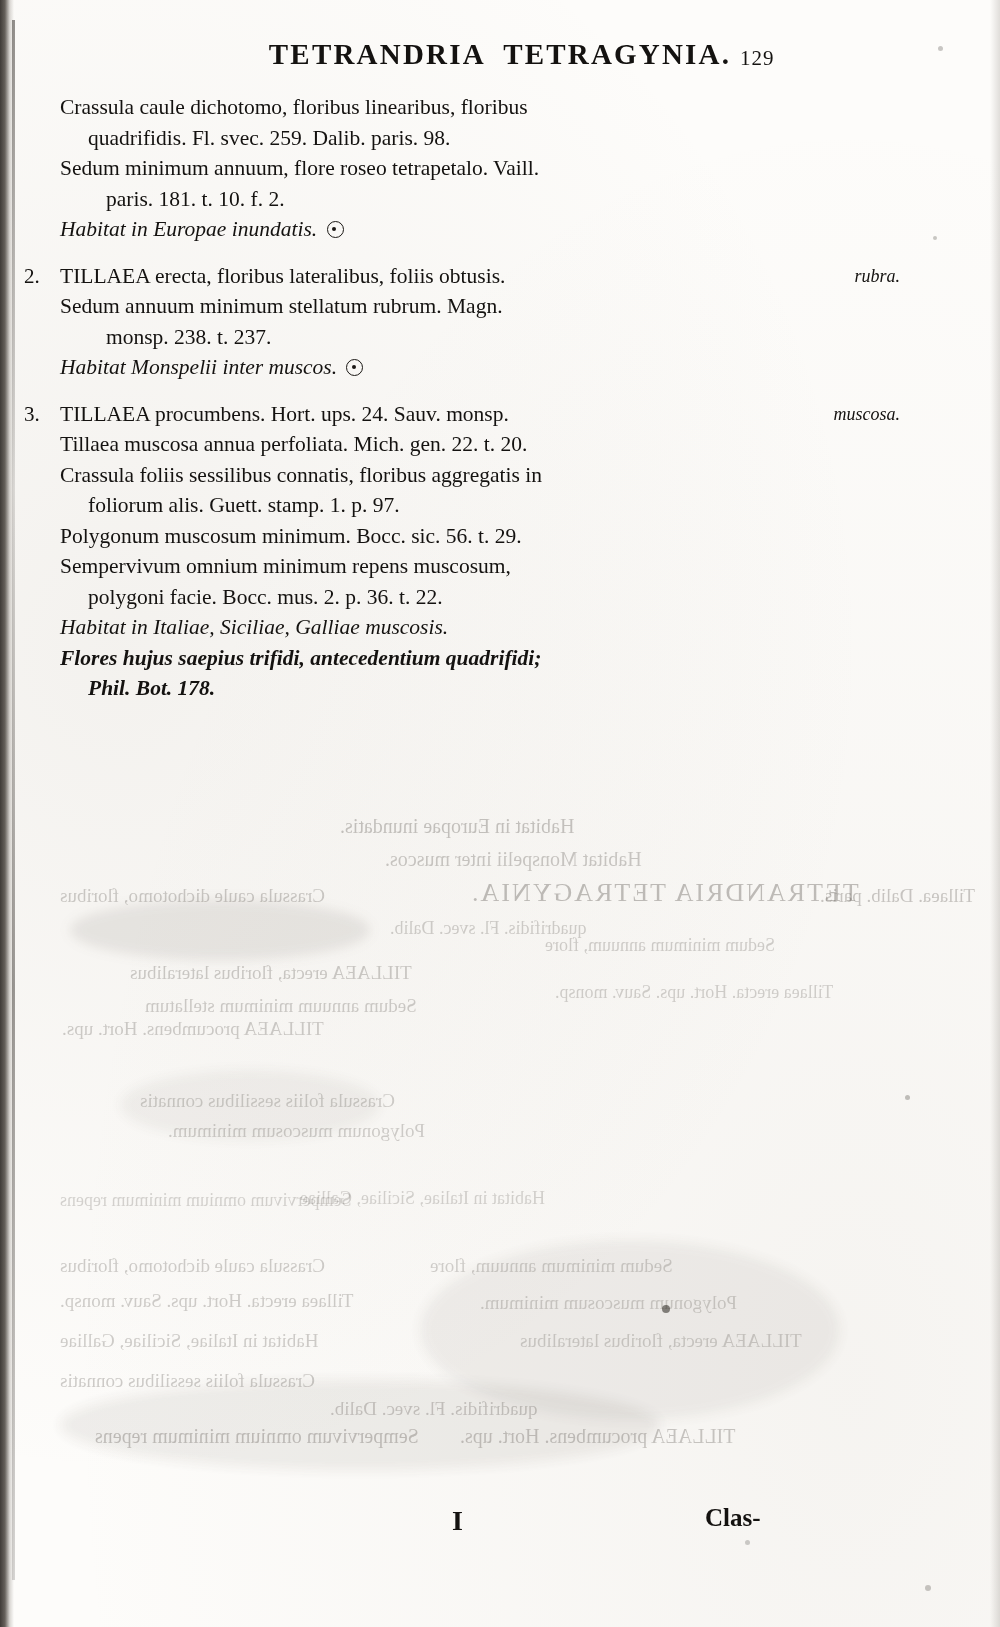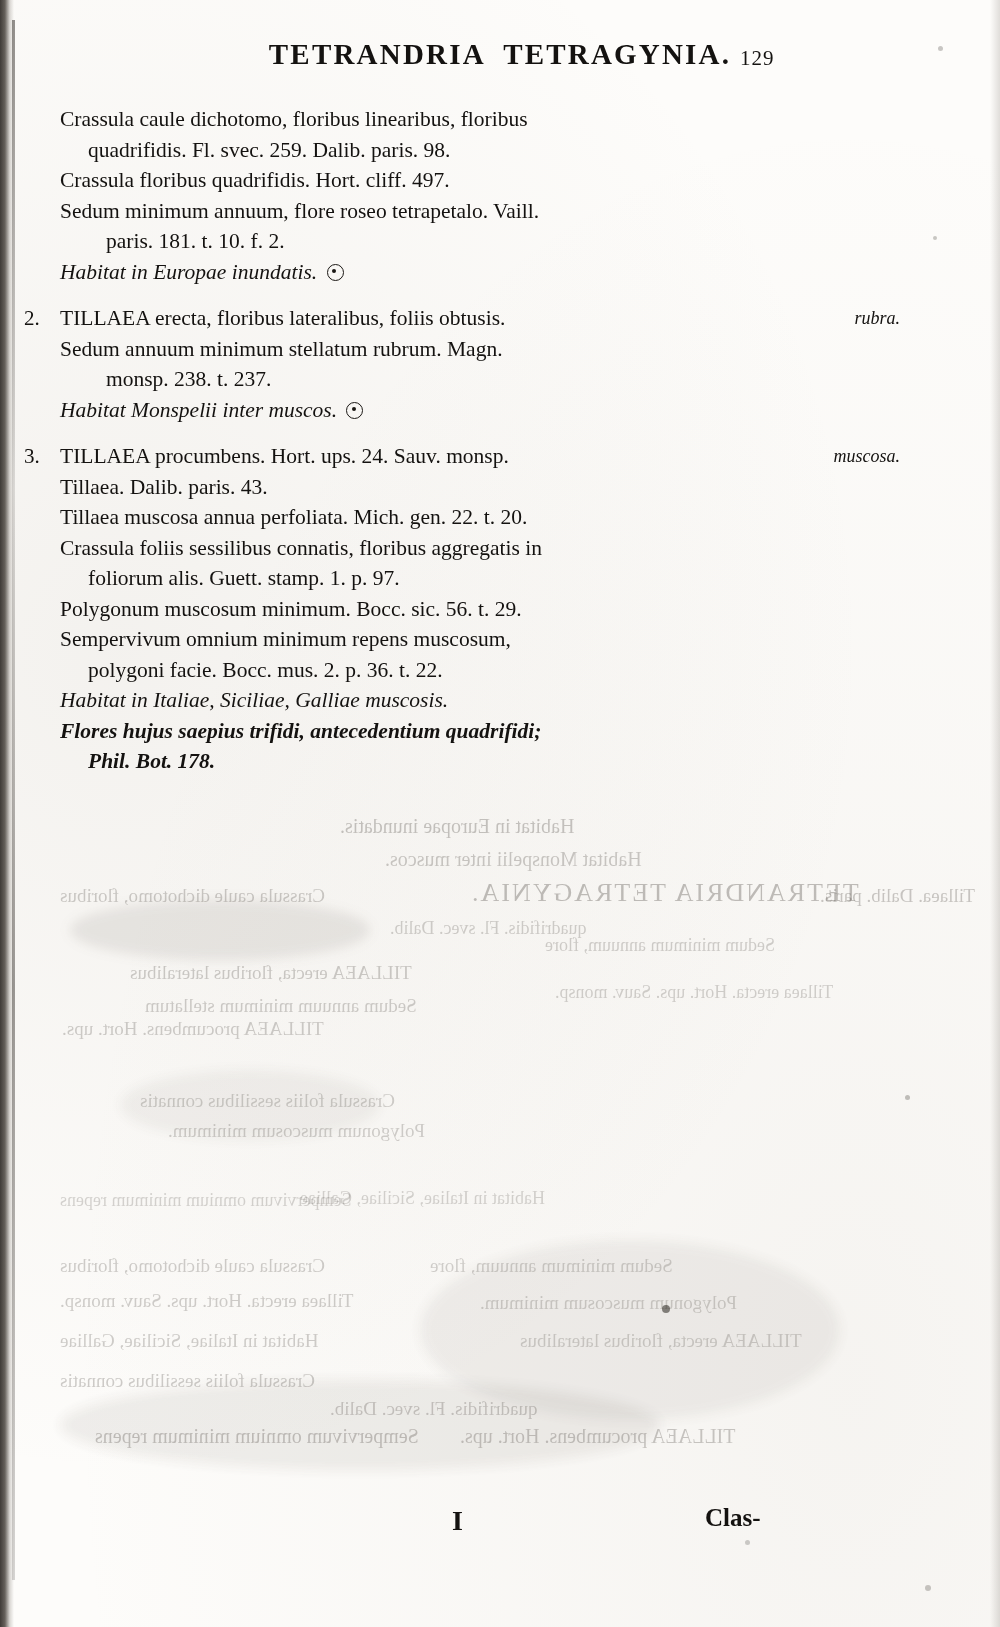--- a/index.html
+++ b/index.html
@@ -185,24 +185,23 @@
 
 <div class="content">
 
   <div class="header">
     <span class="header-title">TETRANDRIA  TETRAGYNIA.</span>
     <span class="header-folio">129</span>
   </div>
 
   <div class="textblock">
 
-    <div class="entry" style="margin-top:16px">
+    <div class="entry" style="margin-top:4px">
       <div class="ln">Crassula caule dichotomo, floribus linearibus, floribus</div>
       <div class="ln ind1">quadrifidis. Fl. svec. 259.  Dalib. paris. 98.</div>
-      <div class="ln">Crassula floribus quadrifidis.  Hort. cliff. 497.</div>
       <div class="ln">Sedum minimum annuum, flore roseo tetrapetalo. Vaill.</div>
       <div class="ln ind2">paris. 181. t. 10. f. 2.</div>
       <div class="ln">
         <span class="it">Habitat in Europae inundatis.</span>
         <span class="sun"></span>
       </div>
     </div>
 
     <div class="entry">
       <div class="ln">
@@ -217,21 +216,20 @@
         <span class="sun"></span>
       </div>
     </div>
 
     <div class="entry">
       <div class="ln">
         <span class="num">3.</span>
         <span>TILLAEA procumbens. Hort. ups.  24. Sauv. monsp.</span>
         <span class="marginnote" style="top:0;">muscosa.</span>
       </div>
-      <div class="ln">Tillaea. Dalib. paris. 43.</div>
       <div class="ln">Tillaea muscosa annua perfoliata. Mich. gen. 22. t. 20.</div>
       <div class="ln">Crassula foliis sessilibus connatis, floribus aggregatis  in</div>
       <div class="ln ind1">foliorum alis. Guett. stamp. 1. p. 97.</div>
       <div class="ln">Polygonum muscosum minimum. Bocc. sic. 56. t. 29.</div>
       <div class="ln">Sempervivum omnium  minimum repens muscosum,</div>
       <div class="ln ind1">polygoni facie. Bocc. mus. 2. p. 36. t. 22.</div>
       <div class="ln it">Habitat in Italiae, Siciliae, Galliae muscosis.</div>
       <div class="ln bi">Flores hujus saepius trifidi, antecedentium quadrifidi;</div>
       <div class="ln bi ind1">Phil. Bot. 178.</div>
     </div>

